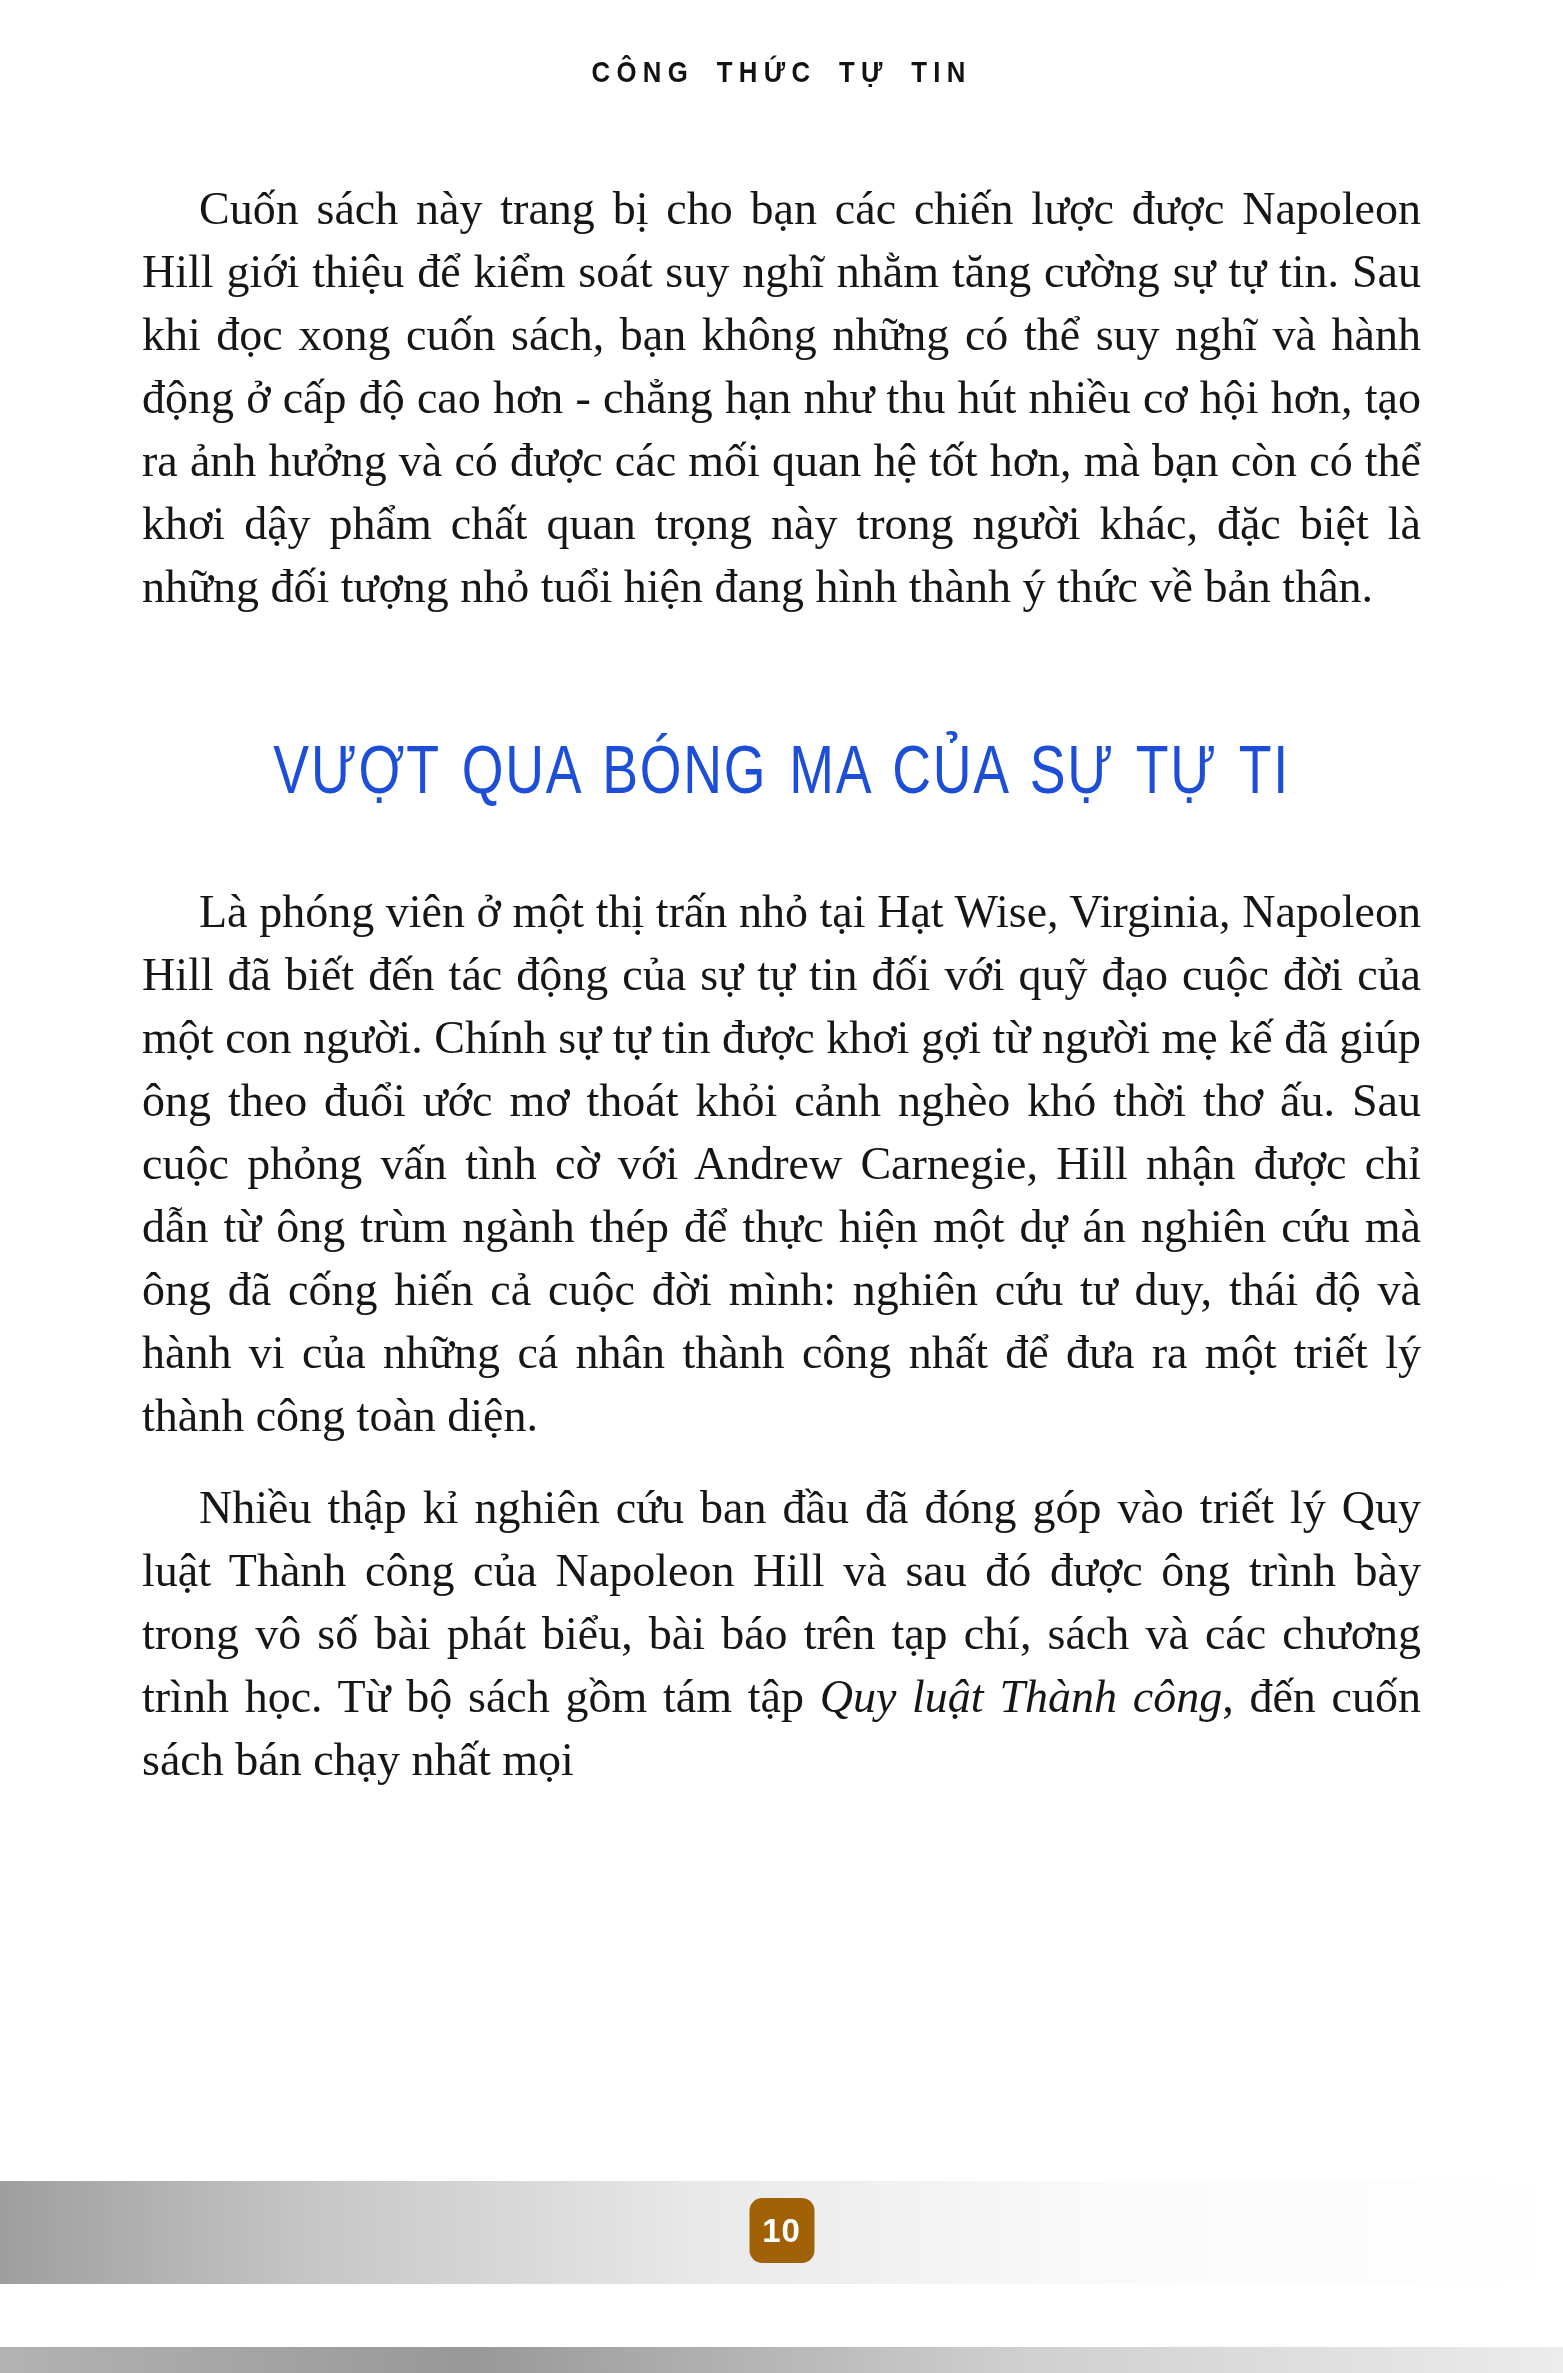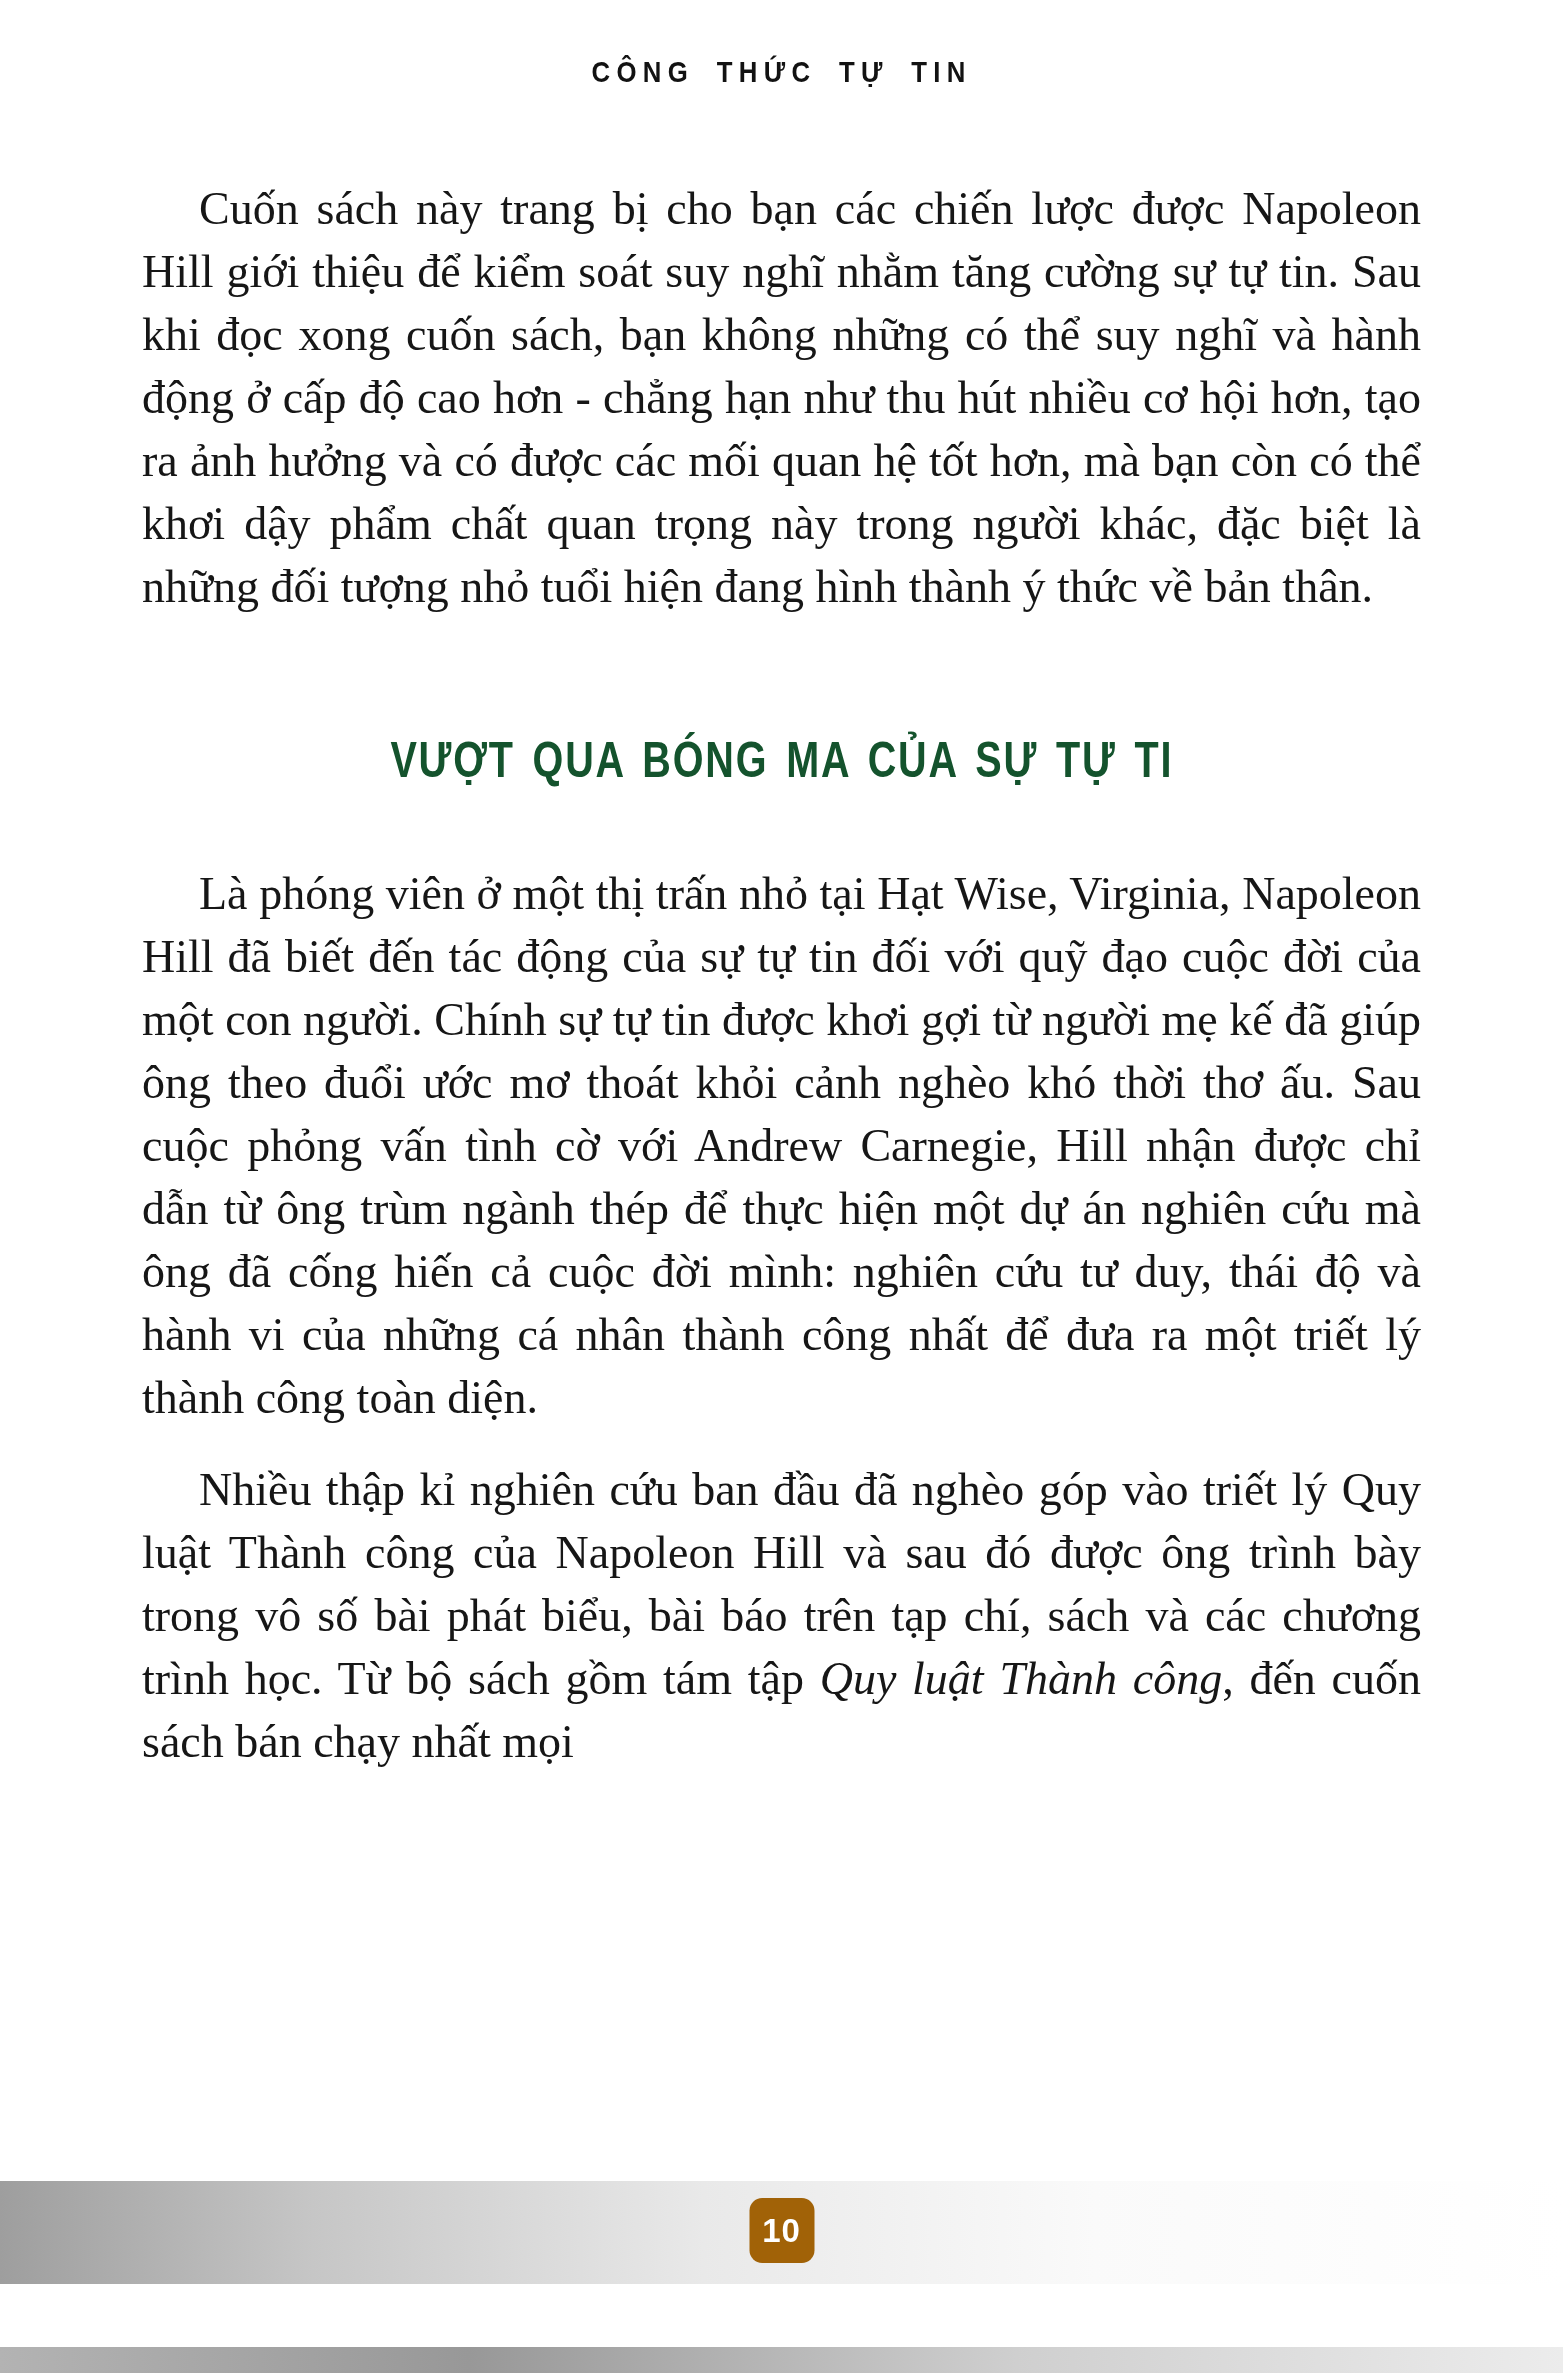--- a/index.html
+++ b/index.html
@@ -42,25 +42,25 @@
     text-indent: 57px;
     color: #161616;
   }
   .body-par em {
     font-style: italic;
   }
   .section-heading {
     margin: 116px 0 76px 0;
     text-align: center;
     font-family: "Liberation Sans", "DejaVu Sans", sans-serif;
-    font-weight: 700;
-    font-size: 45px;
+    font-weight: 400;
+    font-size: 61px;
     letter-spacing: 2px;
     word-spacing: 5.9px;
-    color: #14532d;
+    color: #1d4ed8;
   }
   .section-heading .condense {
     display: inline-block;
     transform: scaleX(0.88) scaleY(1.12);
     transform-origin: center center;
     white-space: nowrap;
   }
   .footer-band {
     position: absolute;
     left: 0;
@@ -110,21 +110,21 @@
   <main class="content">
 
     <p class="body-par">Cuốn sách này trang bị cho bạn các chiến lược được Napoleon Hill giới thiệu để kiểm soát suy nghĩ nhằm tăng cường sự tự tin. Sau khi đọc xong cuốn sách, bạn không những có thể suy nghĩ và hành động ở cấp độ cao hơn - chẳng hạn như thu hút nhiều cơ hội hơn, tạo ra ảnh hưởng và có được các mối quan hệ tốt hơn, mà bạn còn có thể khơi dậy phẩm chất quan trọng này trong người khác, đặc biệt là những đối tượng nhỏ tuổi hiện đang hình thành ý thức về bản thân.</p>
 
     <h1 class="section-heading">
       <span class="condense">VƯỢT QUA BÓNG MA CỦA SỰ TỰ TI</span>
     </h1>
 
     <p class="body-par">Là phóng viên ở một thị trấn nhỏ tại Hạt Wise, Virginia, Napoleon Hill đã biết đến tác động của sự tự tin đối với quỹ đạo cuộc đời của một con người. Chính sự tự tin được khơi gợi từ người mẹ kế đã giúp ông theo đuổi ước mơ thoát khỏi cảnh nghèo khó thời thơ ấu. Sau cuộc phỏng vấn tình cờ với Andrew Carnegie, Hill nhận được chỉ dẫn từ ông trùm ngành thép để thực hiện một dự án nghiên cứu mà ông đã cống hiến cả cuộc đời mình: nghiên cứu tư duy, thái độ và hành vi của những cá nhân thành công nhất để đưa ra một triết lý thành công toàn diện.</p>
 
-    <p class="body-par"><span>Nhiều thập kỉ nghiên cứu ban đầu đã nghèo góp vào triết lý Quy luật Thành công của Napoleon Hill và sau đó được ông trình bày trong vô số bài phát biểu, bài báo trên tạp chí, sách và các chương trình học. Từ bộ sách gồm tám tập </span><em>Quy luật Thành công</em><span>, đến cuốn sách bán chạy nhất mọi</span></p>
+    <p class="body-par"><span>Nhiều thập kỉ nghiên cứu ban đầu đã đóng góp vào triết lý Quy luật Thành công của Napoleon Hill và sau đó được ông trình bày trong vô số bài phát biểu, bài báo trên tạp chí, sách và các chương trình học. Từ bộ sách gồm tám tập </span><em>Quy luật Thành công</em><span>, đến cuốn sách bán chạy nhất mọi</span></p>
 
   </main>
 
   <div class="footer-band"></div>
 
   <div class="page-number-badge">
     <span>10</span>
   </div>
 
   <div class="bottom-strip"></div>

